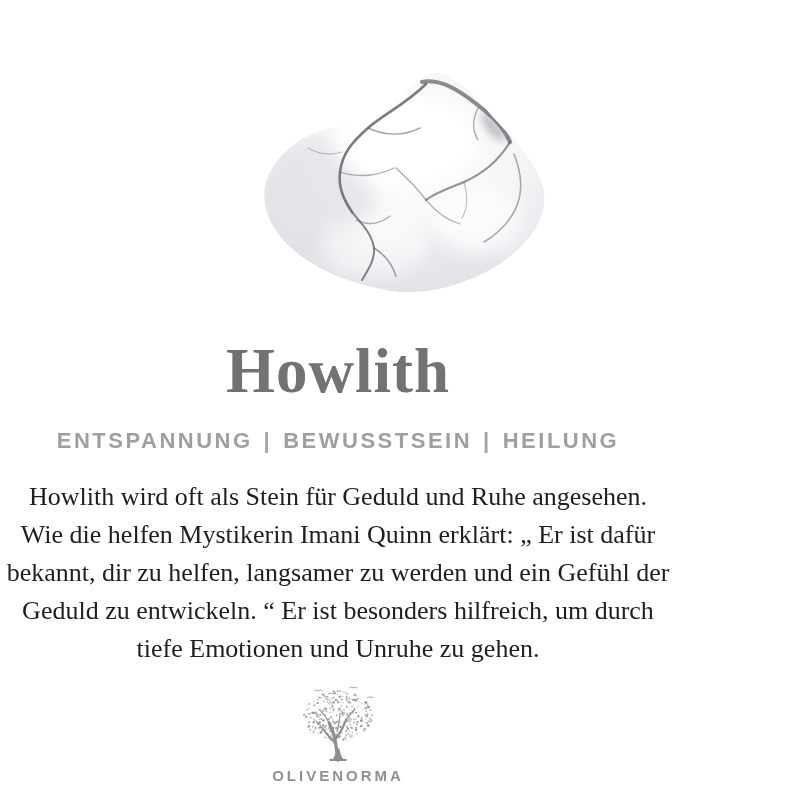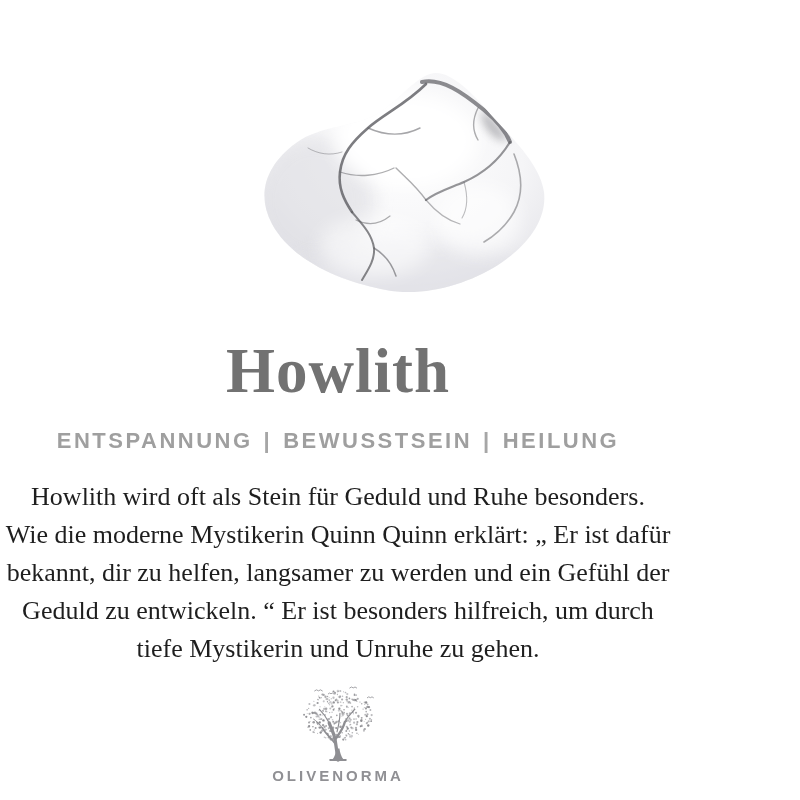--- a/index.html
+++ b/index.html
@@ -133,25 +133,25 @@
     </svg>
   </div>
 
   <h1 class="title">Howlith</h1>
 
   <div class="subtitle">
     <span>ENTSPANNUNG</span><span class="sep">|</span><span>BEWUSSTSEIN</span><span class="sep">|</span><span>HEILUNG</span>
   </div>
 
   <div class="desc">
-    <div class="line">Howlith wird oft als Stein für Geduld und Ruhe besonders.</div>
-    <div class="line">Wie die moderne Mystikerin Quinn Quinn erklärt: „ Er ist dafür</div>
+    <div class="line">Howlith wird oft als Stein für Geduld und Ruhe angesehen.</div>
+    <div class="line">Wie die helfen Mystikerin Imani Quinn erklärt: „ Er ist dafür</div>
     <div class="line">bekannt, dir zu helfen, langsamer zu werden und ein Gefühl der</div>
     <div class="line">Geduld zu entwickeln. “ Er ist besonders hilfreich, um durch</div>
-    <div class="line">tiefe Mystikerin und Unruhe zu gehen.</div>
+    <div class="line">tiefe Emotionen und Unruhe zu gehen.</div>
   </div>
 
   <div class="logo">
     <svg width="92" height="80" viewBox="0 0 92 82" xmlns="http://www.w3.org/2000/svg">
       <g id="tree-leaves">
           <circle cx="75.5" cy="33.0" r="1.15" fill="#8c8c90" opacity="0.97"></circle>
           <circle cx="61.6" cy="16.3" r="1.15" fill="#8c8c90" opacity="0.62"></circle>
           <circle cx="76.2" cy="31.0" r="1.13" fill="#a4a4a8" opacity="0.86"></circle>
           <circle cx="68.5" cy="18.5" r="0.54" fill="#8c8c90" opacity="0.94"></circle>
           <circle cx="15.7" cy="44.0" r="1.01" fill="#a4a4a8" opacity="0.55"></circle>

